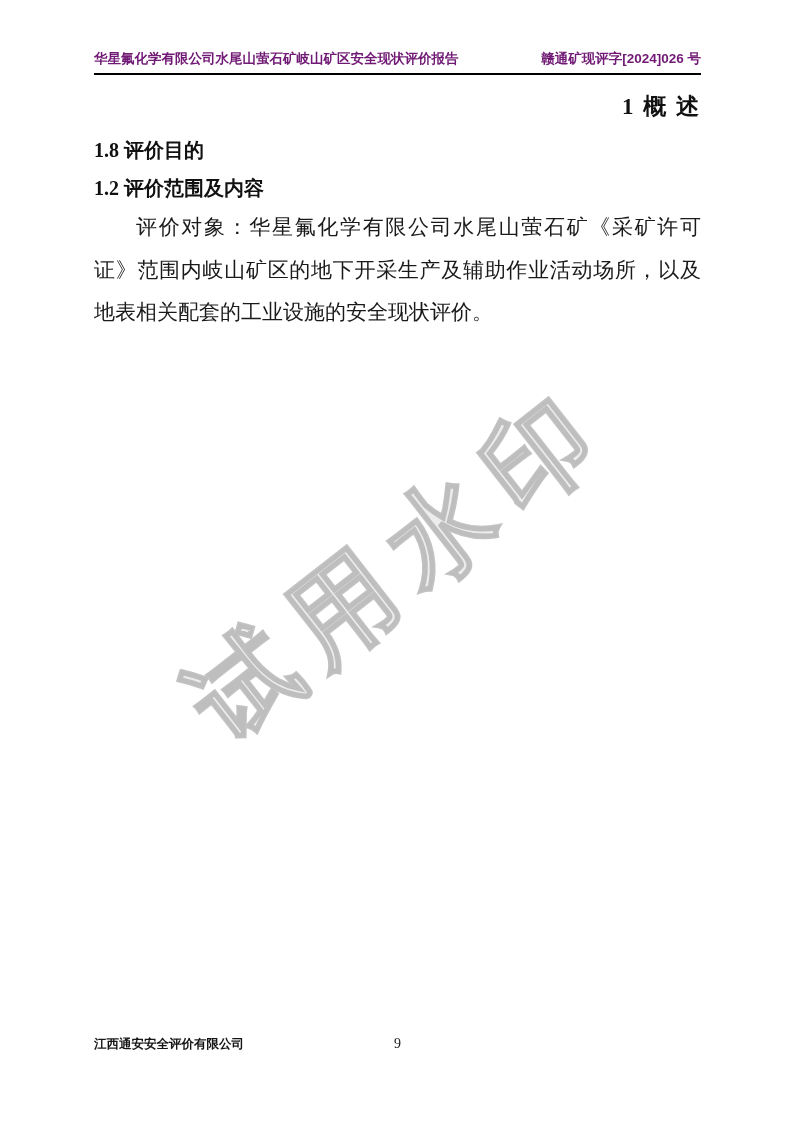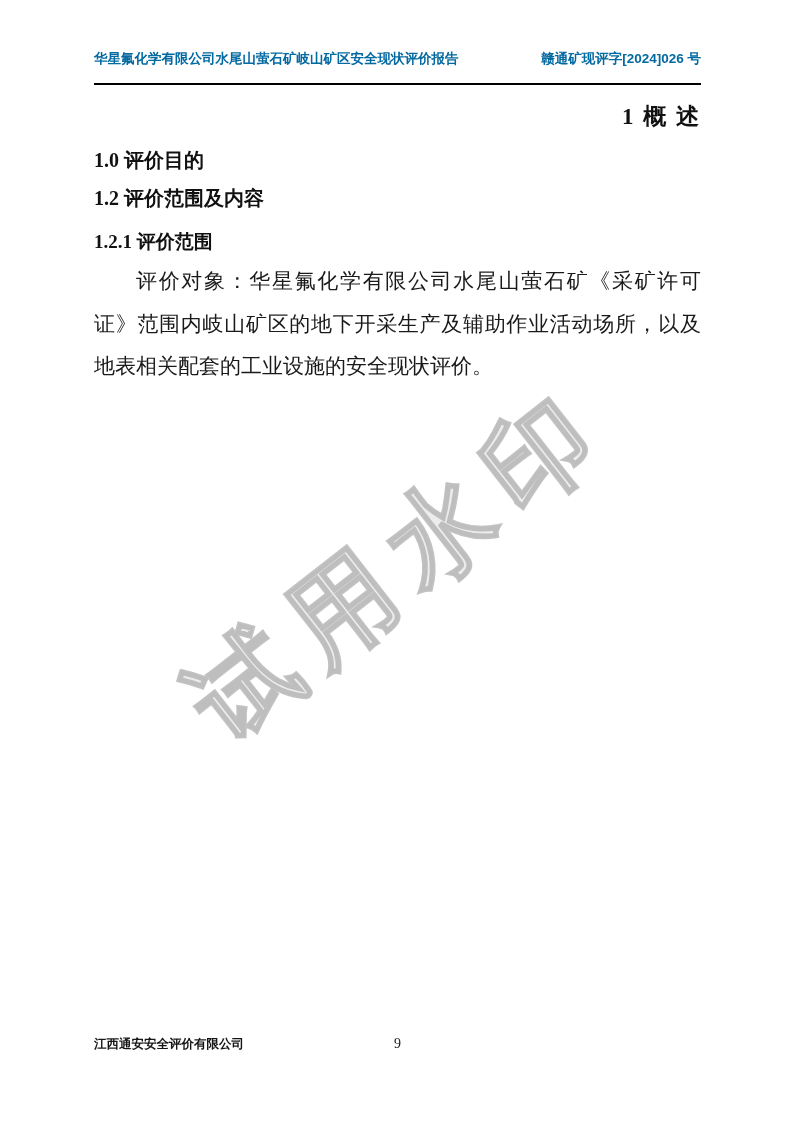--- a/index.html
+++ b/index.html
@@ -19,23 +19,23 @@
     right: 92px;
     top: 50px;
   }
   .doc-header {
     display: flex;
     justify-content: space-between;
     align-items: flex-end;
     font-family: "Liberation Sans", "DejaVu Sans", sans-serif;
     font-size: 13.5px;
     font-weight: bold;
-    color: #0369a1;
+    color: #701a75;
     border-bottom: 2.5px solid #000000;
-    padding-bottom: 15px;
+    padding-bottom: 5px;
   }
   .doc-title {
     margin-top: 16px;
     text-align: right;
     font-size: 23px;
     font-weight: bold;
     letter-spacing: 2px;
     line-height: 32px;
   }
   .h-sec {
@@ -105,27 +105,26 @@
 
   <div class="content">
 
     <div class="doc-header">
       <span>华星氟化学有限公司水尾山萤石矿岐山矿区安全现状评价报告</span>
       <span>赣通矿现评字[2024]026 号</span>
     </div>
 
     <div class="doc-title">1 概 述</div>
 
-    <div class="h-sec h-11">1.0 评价目的</div>
+    <div class="h-sec h-11">1.8 评价目的</div>
 
 
 
     <div class="h-sec h-12">1.2 评价范围及内容</div>
 
-    <div class="h-sec h-121">1.2.1 评价范围</div>
 
     <div class="para">评价对象：华星氟化学有限公司水尾山萤石矿《采矿许可证》范围内岐山矿区的地下开采生产及辅助作业活动场所，以及地表相关配套的工业设施的安全现状评价。</div>
 
 
   </div>
 
   <div class="doc-footer">
     <span class="footer-company">江西通安安全评价有限公司</span>
     <span class="footer-page">9</span>
   </div>

